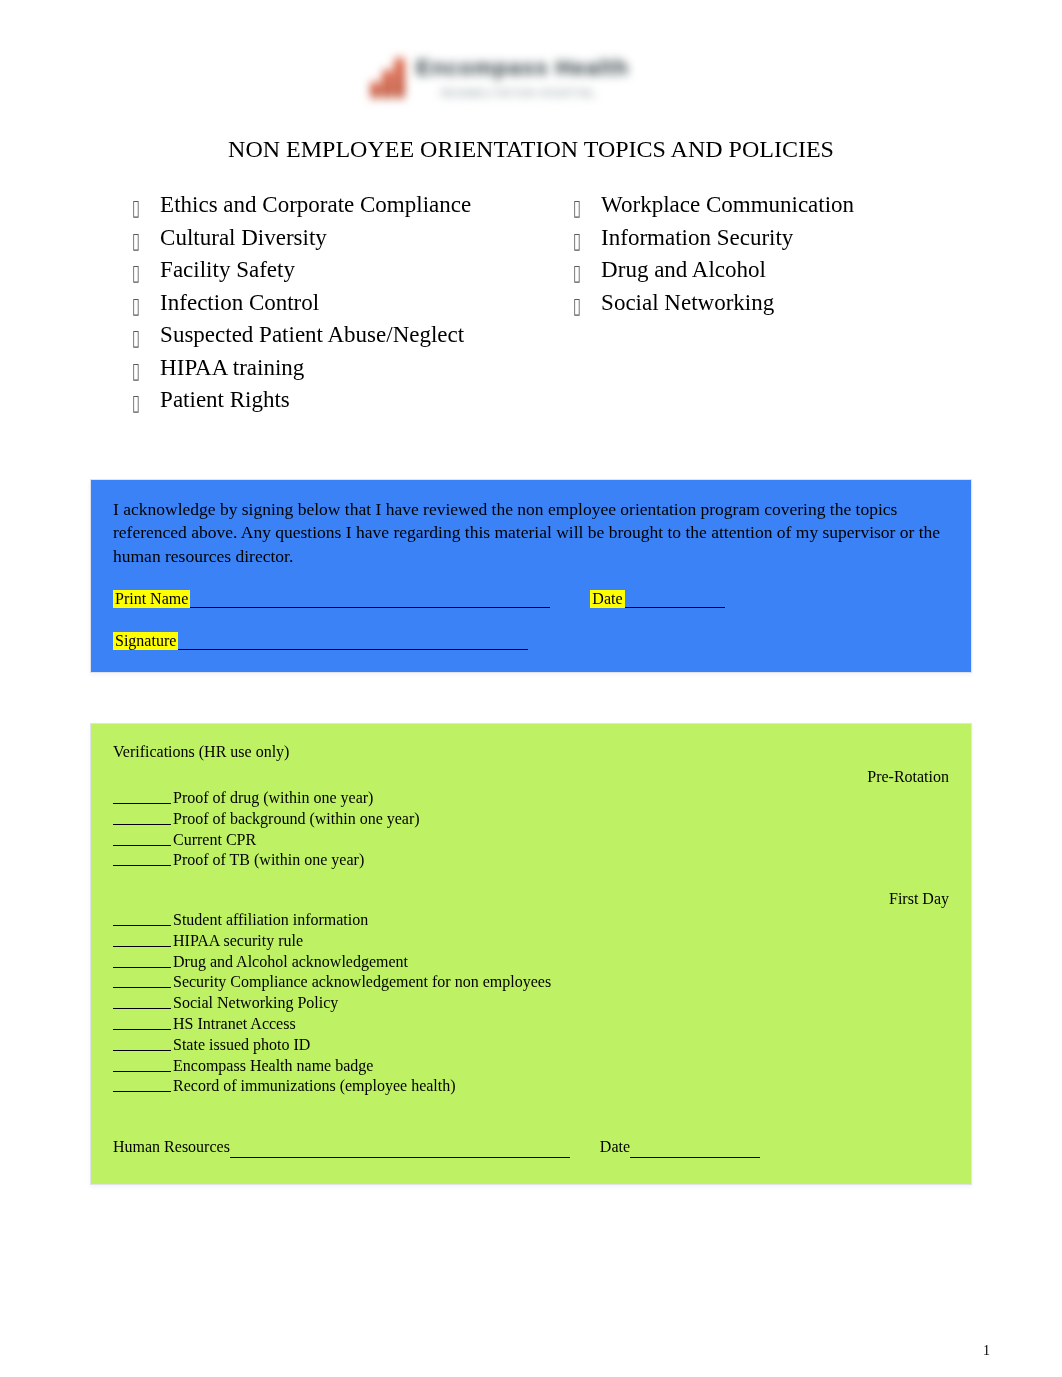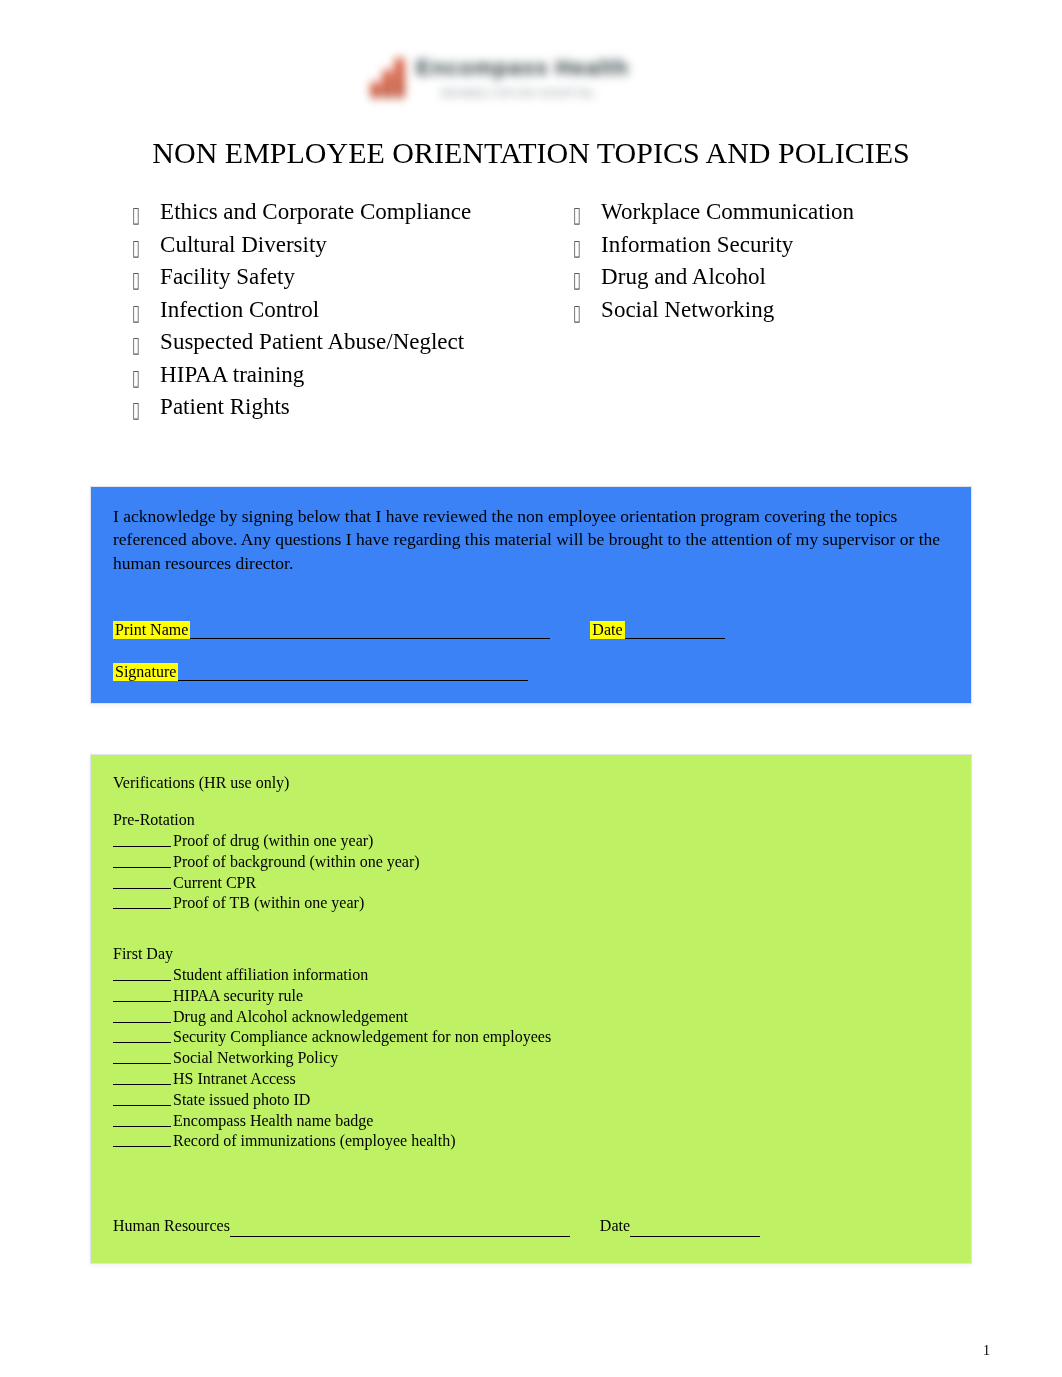--- a/index.html
+++ b/index.html
@@ -57,21 +57,21 @@
       position: absolute;
       left: 90px;
       top: 48px;
       font-family: Arial, sans-serif;
       font-size: 10px;
       color: #7a8a8f;
       letter-spacing: 1px;
     }
     h1.title {
       text-align: center;
-      font-size: 30px;
+      font-size: 24px;
       font-weight: normal;
       margin: 10px 0 28px 0;
     }
     .topics {
       display: flex;
       gap: 40px;
       margin-left: 40px;
       margin-bottom: 60px;
     }
     .topics-col {
@@ -106,42 +106,42 @@
       margin-bottom: 22px;
     }
     .sig-row {
       display: flex;
       gap: 40px;
       margin-bottom: 24px;
     }
     .sig-field {
       display: flex;
       align-items: flex-end;
-      margin-top: 24px;
     }
     .highlight {
       background: #ffff00;
       padding: 0 2px;
     }
     .sig-line {
       border-bottom: 1px solid #000;
       min-width: 100px;
       height: 1em;
       display: inline-block;
     }
     .verif-box {
       background: #bef264;
       border: 1px solid #e0e4ea;
       padding: 18px 22px 26px 22px;
       box-shadow: 0 2px 4px rgba(0,0,0,0.05);
       font-size: 16px;
       line-height: 1.3;
     }
     .verif-section-title {
-      margin-top: 16px;
+      margin-top: 4px;
+      text-align: right;
     }
     .verif-item {
       display: flex;
     }
     .check-line {
       display: inline-block;
       border-bottom: 1px solid #000;
       width: 58px;
       height: 1em;
       margin-right: 2px;

